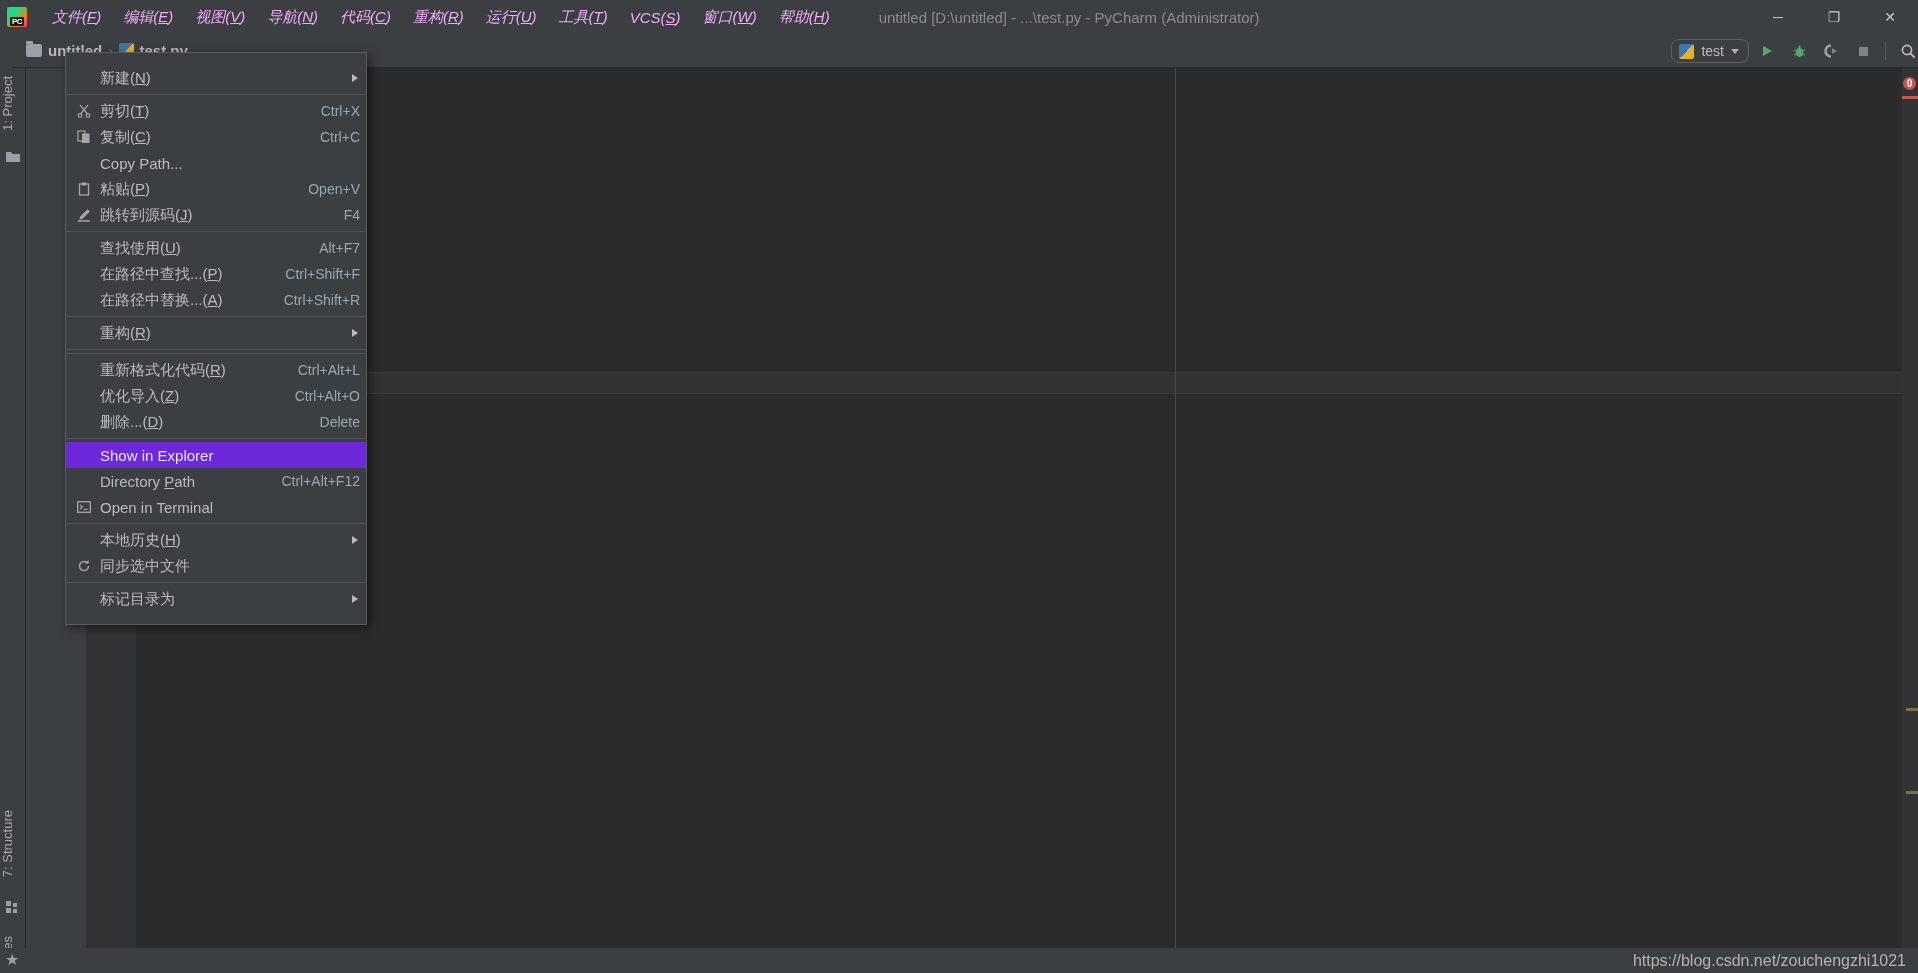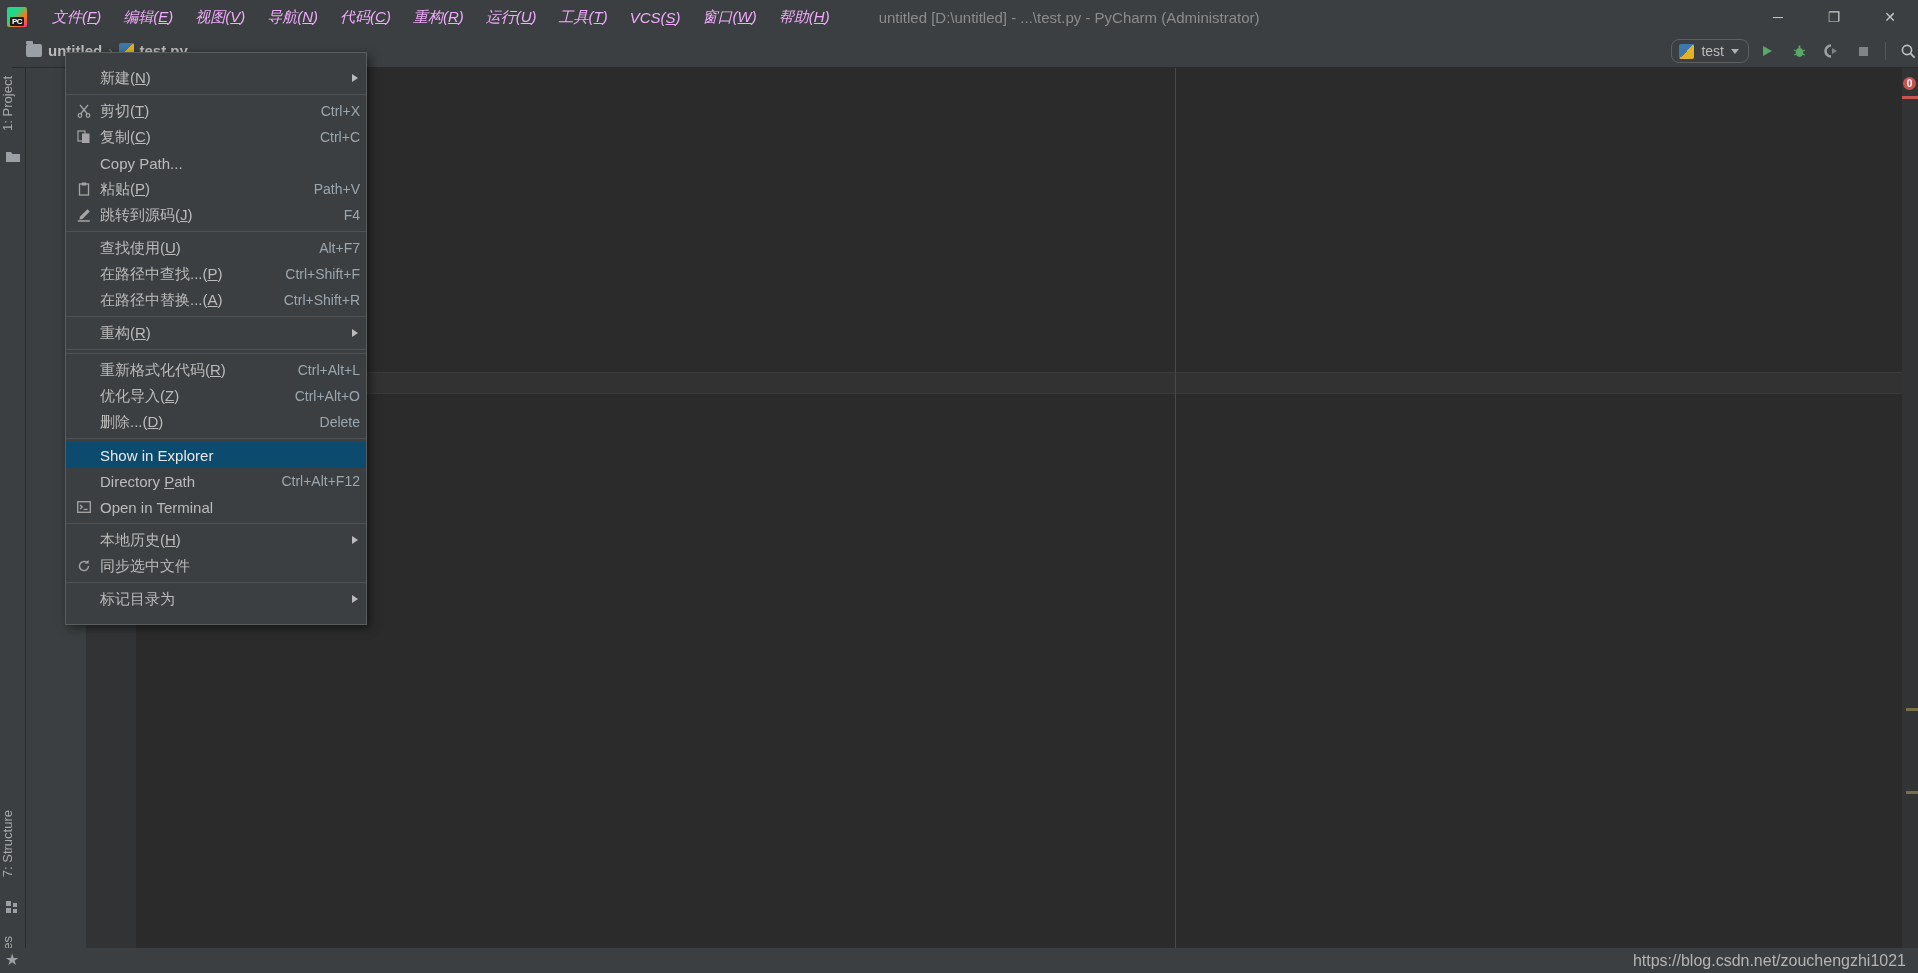--- a/index.html
+++ b/index.html
@@ -181,21 +181,21 @@
   }
   .ctx-row .lbl { flex: 1; white-space: nowrap; }
   .ctx-row .acc {
     color: #9aa7b0; font-size: 14px; margin-left: 22px; white-space: nowrap;
   }
   .ctx-row .subarrow {
     width: 0; height: 0; margin-left: 14px; margin-right: 2px;
     border-top: 4.5px solid transparent; border-bottom: 4.5px solid transparent;
     border-left: 6px solid #bbbbbb;
   }
-  .ctx-row.selected { background: #0c4a6e; color: #e8e8e8; }
+  .ctx-row.selected { background: #6d28d9; color: #e8e8e8; }
   .ctx-sep { height: 1px; background: #4f5254; margin: 3px 0; }
   .u { text-decoration: underline; }
 
   svg { display:block; }
 </style>
 </head>
 <body>
 
 <div id="titlebar">
   <div id="app-logo"></div>
@@ -361,21 +361,21 @@
       <span class="lbl">Copy Path...</span>
     </div>
     <div class="ctx-row">
       <span class="icoslot">
         <svg width="14" height="14" viewBox="0 0 14 14">
           <rect x="2.5" y="2" width="9" height="11" fill="none" stroke="#a5a5a5" stroke-width="1.3"></rect>
           <rect x="4.8" y="0.5" width="4.4" height="3" fill="#a5a5a5"></rect>
         </svg>
       </span>
       <span class="lbl">粘贴(<span class="u">P</span>)</span>
-      <span class="acc">Path+V</span>
+      <span class="acc">Open+V</span>
     </div>
     <div class="ctx-row">
       <span class="icoslot">
         <svg width="14" height="14" viewBox="0 0 14 14">
           <path d="M10.5 1.2l2.3 2.3-7.4 7.4-3 0.7 0.7-3z" fill="#a5a5a5"></path>
           <rect x="0.8" y="12.2" width="12" height="1.5" fill="#a5a5a5"></rect>
         </svg>
       </span>
       <span class="lbl">跳转到源码(<span class="u">J</span>)</span>
       <span class="acc">F4</span>

